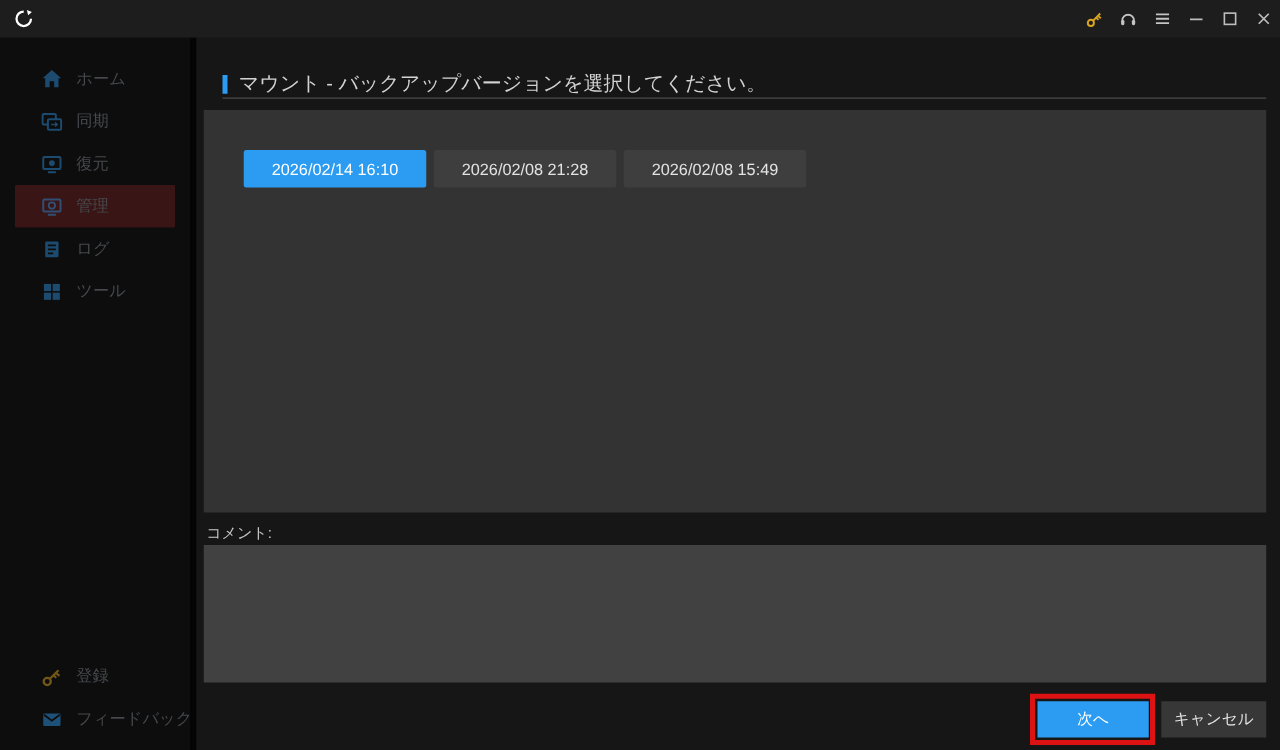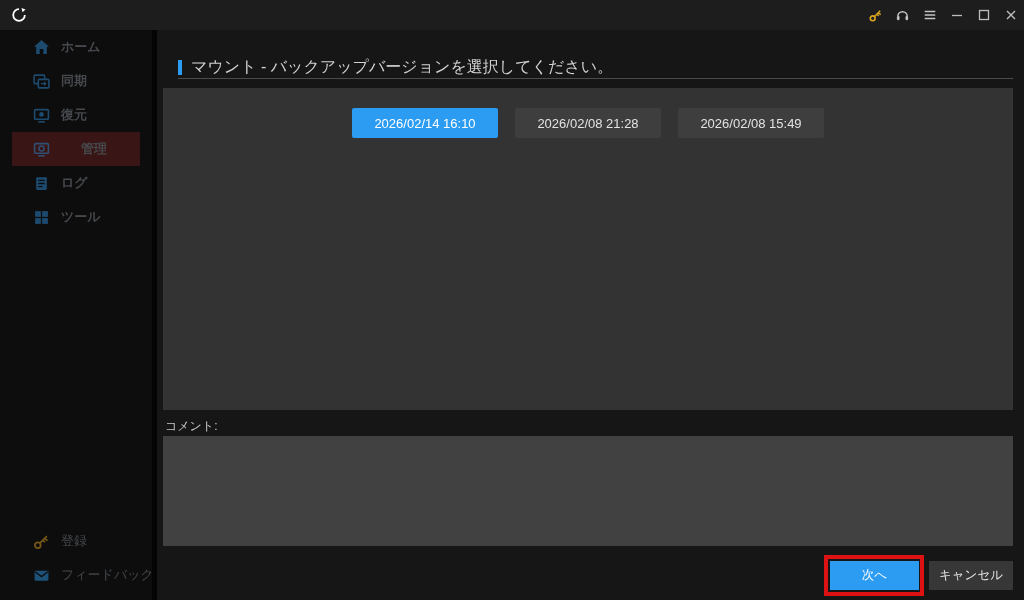--- a/index.html
+++ b/index.html
@@ -20,45 +20,45 @@
   .logo { margin-left:10px; width:17px; height:17px; display:flex; align-items:center; justify-content:center; }
   .app-title { color:#ffffff; font-weight:bold; font-size:12.5px; margin-left:7px; letter-spacing:.2px; }
   .titlebar-right { margin-left:auto; display:flex; align-items:center; height:30px; }
   .tb-btn { width:27px; height:30px; display:flex; align-items:center; justify-content:center; cursor:pointer; }
 
   
   .sidebar {
     position:absolute; top:30px; left:0; width:157px; height:570px;
     background:#0d0d0d; border-right:5px solid #040404;
   }
-  .nav { padding-top:0;font-weight:bold; }
+  .nav { padding-top:16px; }
   .nav-item {
     height:34px; margin:0 12px; display:flex; align-items:center;
     padding-left:21px; cursor:pointer; border-radius:1px;
   }
   .nav-item .nav-icon { width:17px; height:17px; opacity:.55; flex:0 0 17px; display:flex; align-items:center; }
   .nav-item .nav-label { margin-left:11px; font-size:13px; color:#45484c; white-space:nowrap; }
-  .nav-item.selected { background:#391516;gap:20px; }
+  .nav-item.selected { background:#391516; }
   .sidebar-footer { position:absolute; bottom:8px; left:0; right:0; }
   .sidebar-footer .nav-item { height:34px; }
   .sidebar-footer .nav-icon { opacity:.6; }
 
   
   .main-title-row {
     position:absolute; left:178px; top:57px; width:835px; height:22px;
     display:flex; align-items:center; border-bottom:1px solid #4b4b4b;
   }
   .title-marker { width:4px; height:15px; background:#2b9cf2; margin-right:9px; }
   .main-title { font-size:16px; color:#d2d2d2; }
 
   .versions-panel {
     position:absolute; left:163px; top:88px; width:850px; height:322px;
     background:#333333;
   }
-  .version-buttons { display:flex; gap:17px; padding:20px;justify-content:center; }
+  .version-buttons { display:flex; gap:6px; padding:32px; }
   .version-btn {
     width:146px; height:30px; border:none; border-radius:2px;
     background:#3e3e3e; color:#e3e3e3; font-size:13px; cursor:pointer;
     font-family:inherit;
   }
   .version-btn.selected { background:#2b9cf2; color:#ffffff; }
 
   .comment-label { position:absolute; left:165px; top:418px; font-size:12px; color:#c9c9c9; }
   .comment-box {
     position:absolute; left:163px; top:436px; width:850px; height:110px;

